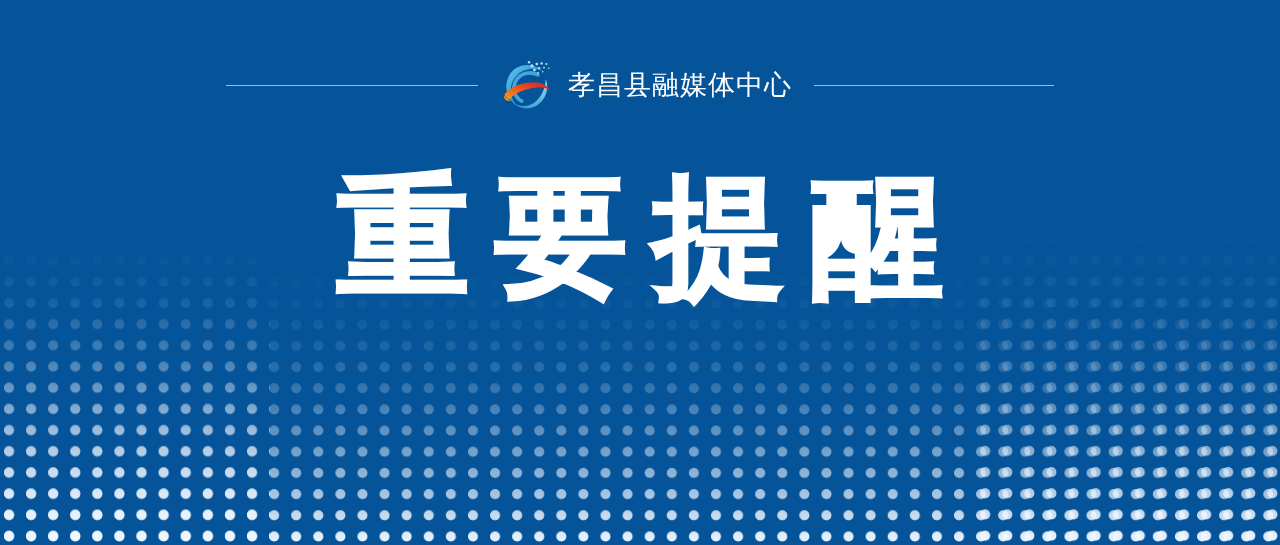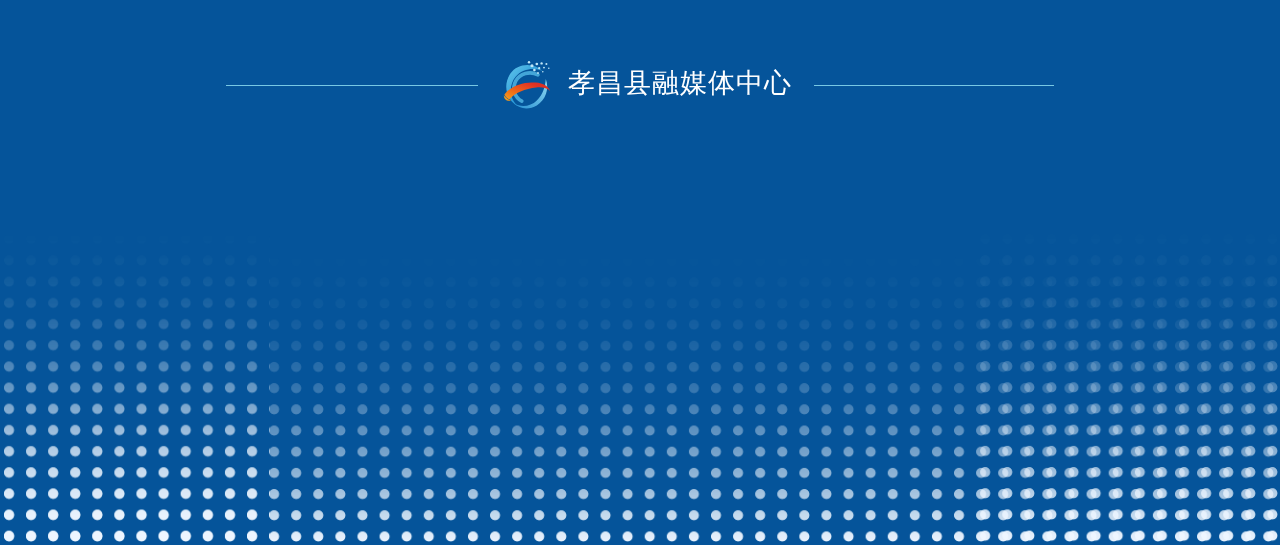--- a/index.html
+++ b/index.html
@@ -95,21 +95,20 @@
     background: #7ecfe8;
     opacity: .95;
   }
   .rule-left  { width: 252px; margin-right: 18px; }
   .rule-right { width: 240px; margin-left: 22px; }
 
   .brand-group {
     display: flex;
     align-items: center;
     gap: 12px;
-    font-family: Liberation Mono, monospace;
   }
   .brand-logo {
     width: 60px;
     height: 60px;
     flex: 0 0 60px;
     display: block;
   }
   .brand-name {
     color: #ffffff;
     font-size: 27px;
@@ -196,14 +195,15 @@
           <circle cx="78" cy="28" r="1.3"></circle>
         </g>
       </svg>
 
       <div class="brand-name">孝昌县融媒体中心</div>
     </div>
 
     <div class="rule rule-right"></div>
   </div>
 
+  <div class="hero-title">重要提醒</div>
 
 </div>
 
 </body></html>

